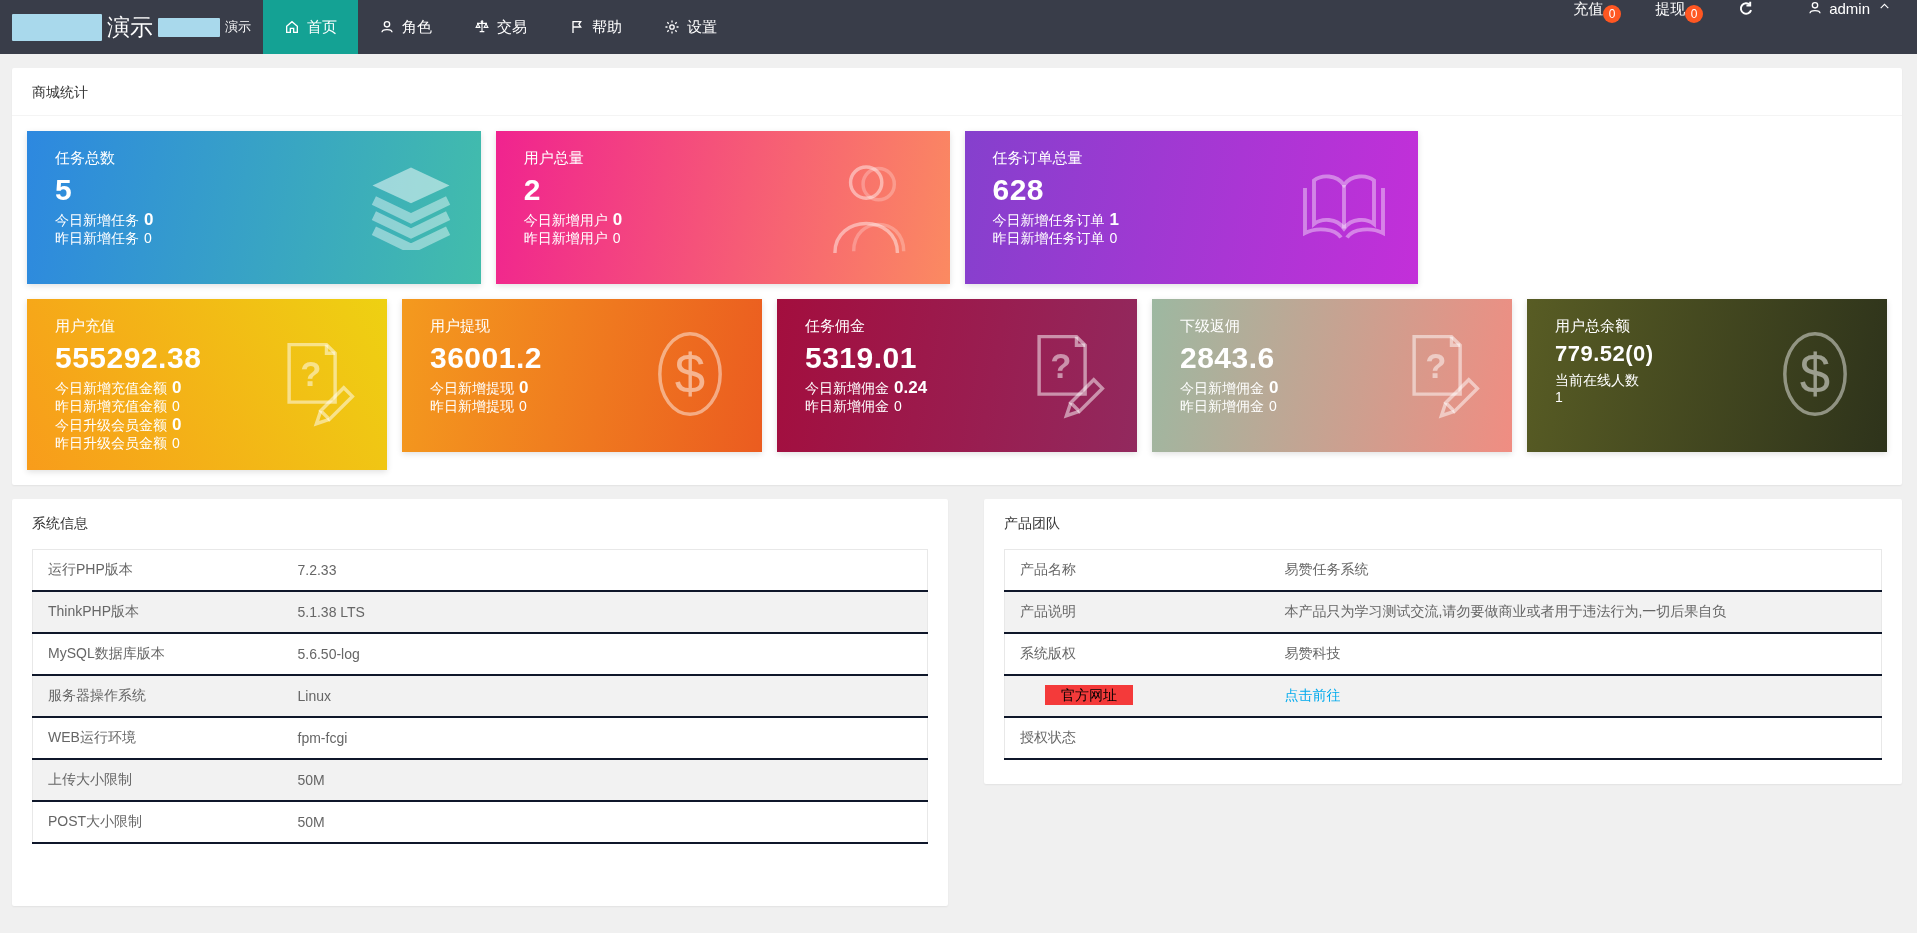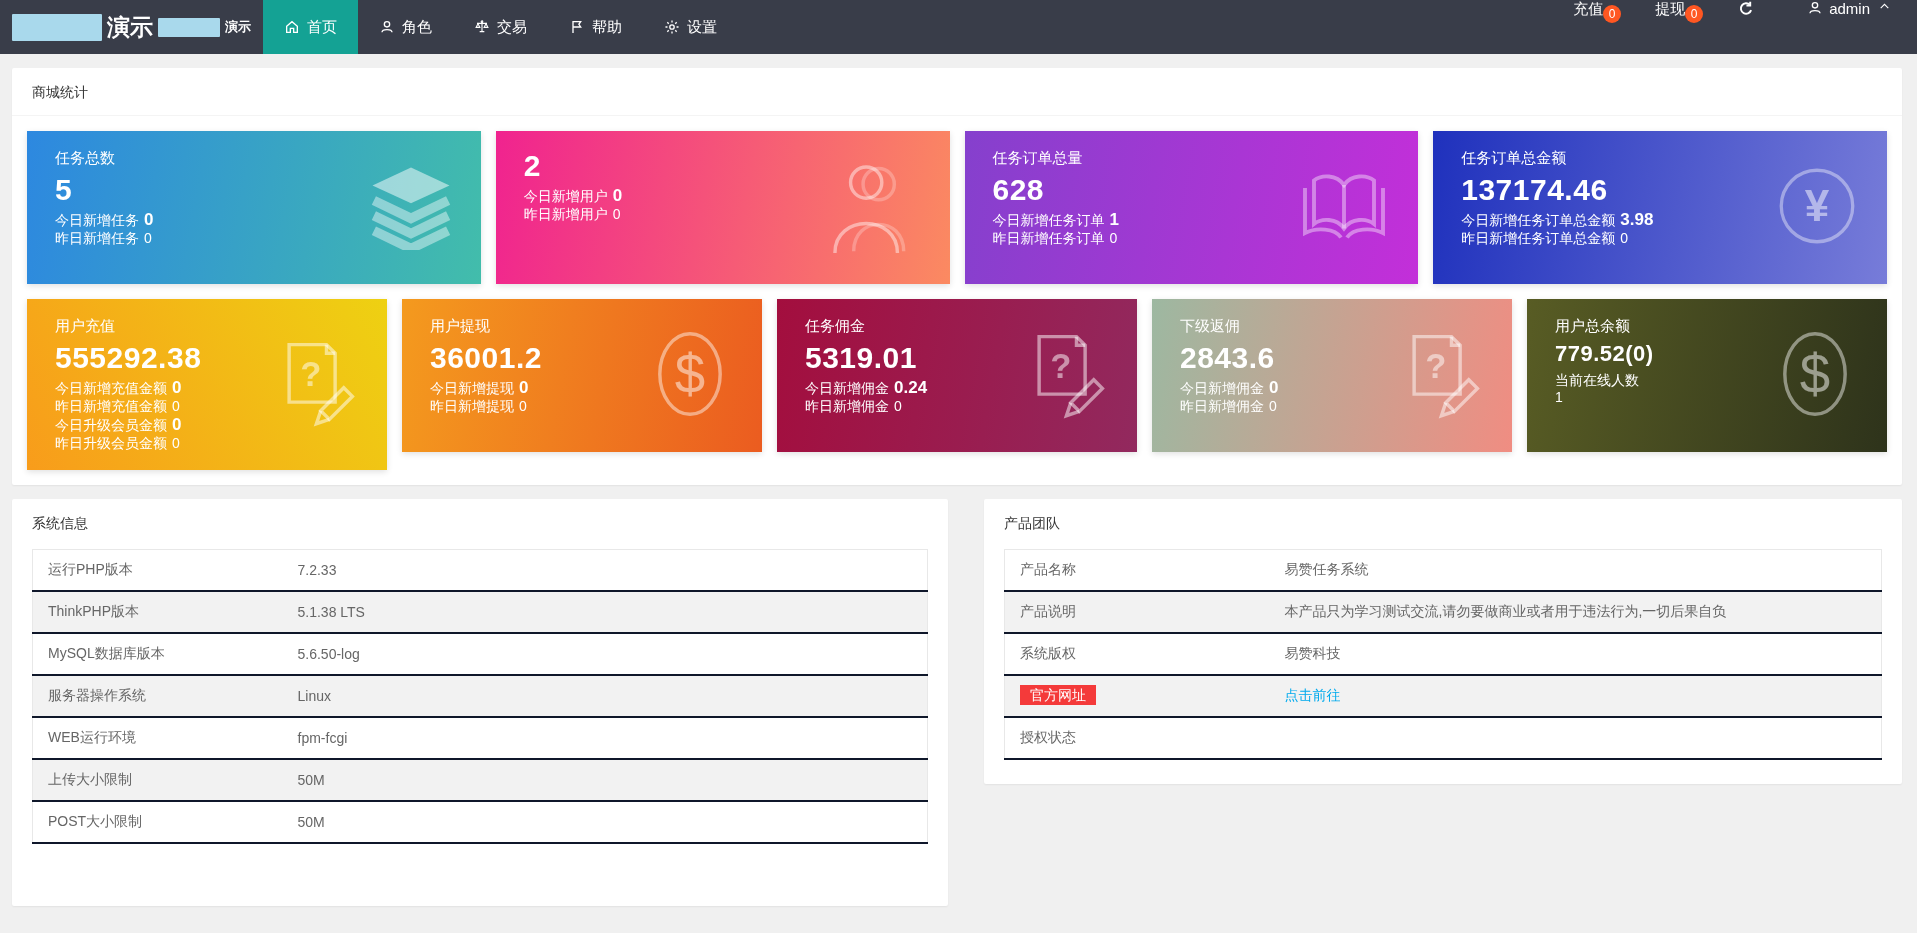--- a/index.html
+++ b/index.html
@@ -7,21 +7,21 @@
   body {
     width:1917px; height:933px; overflow:hidden;
     background:#f0f0f0;
     font-family:"Liberation Sans","DejaVu Sans",sans-serif;
     color:#333;
   }
   
   .navbar {
     height:54px; background:#393D49; display:flex; align-items:stretch; color:#fff;
   }
-  .logo { display:flex; align-items:center; padding:0 12px; gap:5px; white-space:nowrap;font-weight:bold; }
+  .logo { display:flex; align-items:center; padding:0 12px; gap:5px; white-space:nowrap; }
   .censor { background:#a9d9ec; display:inline-block; border-radius:1px; }
   .censor-big { width:90px; height:27px; }
   .censor-small { width:62px; height:19px; }
   .logo-big { font-size:23px; color:#fff; }
   .logo-small { font-size:13px; color:#fff; }
   .nav-menu { display:flex; list-style:none; margin:0; padding:0; align-items:stretch; }
   .nav-item {
     display:flex; align-items:center; gap:7px; padding:0 21px;
     font-size:15px; color:#fff; cursor:pointer;
   }
@@ -70,21 +70,21 @@
   .panel-system .panel-header, .panel-product .panel-header { border-bottom:none; padding-bottom:6px; }
   .info-table {
     width:calc(100% - 40px); margin:10px 20px 20px;
     border-collapse:collapse; font-size:14px; color:#666;
     border:1px solid #e8e8e8;
   }
   .info-table td { padding:11px 15px; border-bottom:2px solid #0f172a; }
   .info-table tr:nth-child(even) { background:#f2f2f2; }
   .panel-system .t-label { width:250px; }
   .panel-product .t-label { width:265px; }
-  .mark-red { background:#f43a3a; color:#ffffff; padding:2px 10px; }
+  .mark-red { background:#f43a3a; color:#000000; padding:2px 16px;margin-left:25px; }
   .link { color:#01AAED; text-decoration:none; cursor:pointer; }
 </style>
 </head>
 <body>
 
 <header class="navbar">
   <div class="logo">
     <span class="censor censor-big"></span>
     <span class="logo-big">演示</span>
     <span class="censor censor-small"></span>
@@ -181,20 +181,21 @@
             <div class="card-line">今日新增任务<span class="v emph">0</span></div>
             <div class="card-line">昨日新增任务<span class="v">0</span></div>
             <div class="card-icon"><svg width="88" height="88" viewBox="0 0 64 64">
                 <path d="M32 4 L60 17 L32 30 L4 17 Z" fill="rgba(255,255,255,0.5)"></path>
                 <path d="M5 28 L32 41 L59 28" fill="none" stroke="rgba(255,255,255,0.42)" stroke-width="7"></path>
                 <path d="M5 39 L32 52 L59 39" fill="none" stroke="rgba(255,255,255,0.42)" stroke-width="7"></path>
                 <path d="M5 50 L32 63 L59 50" fill="none" stroke="rgba(255,255,255,0.42)" stroke-width="7"></path>
               </svg></div>
           </div>
           <div class="stat-card" style="background:linear-gradient(100deg, #f0238f, #fb8a61)">
+            <div class="card-title">用户总量</div>
             <div class="card-value">2</div>
             <div class="card-line">今日新增用户<span class="v emph">0</span></div>
             <div class="card-line">昨日新增用户<span class="v">0</span></div>
             <div class="card-icon"><svg width="100" height="100" viewBox="0 0 64 64" fill="none" stroke="rgba(255,255,255,0.45)" stroke-width="2.2">
                 <g opacity="0.55" transform="translate(8,1)">
                   <circle cx="27" cy="17" r="10"></circle>
                   <path d="M11 60 C11 37 43 37 43 60"></path>
                 </g>
                 <circle cx="27" cy="17" r="10"></circle>
                 <path d="M7 62 C7 37 47 37 47 62"></path>
@@ -202,30 +203,20 @@
           </div>
           <div class="stat-card" style="background:linear-gradient(100deg, #8540cd, #c32fd9)">
             <div class="card-title">任务订单总量</div>
             <div class="card-value">628</div>
             <div class="card-line">今日新增任务订单<span class="v emph">1</span></div>
             <div class="card-line">昨日新增任务订单<span class="v">0</span></div>
             <div class="card-icon"><svg width="96" height="96" viewBox="0 0 64 64" fill="none" stroke="rgba(255,255,255,0.4)" stroke-width="2.6">
                 <path d="M32 18 C27 11 17 11 12 15 V44 C17 40 27 40 32 47 C37 40 47 40 52 44 V15 C47 11 37 11 32 18 Z"></path>
                 <path d="M32 18 V47"></path>
                 <path d="M6 20 V50 C14 46 26 47 30 53 M58 20 V50 C50 46 38 47 34 53"></path>
-              </svg></div>
-          </div>
-          <div class="stat-card" style="background:linear-gradient(100deg, #1f31bd, #777cd9)">
-            <div class="card-title">任务订单总金额</div>
-            <div class="card-value">137174.46</div>
-            <div class="card-line">今日新增任务订单总金额<span class="v emph">3.98</span></div>
-            <div class="card-line">昨日新增任务订单总金额<span class="v">0</span></div>
-            <div class="card-icon"><svg width="88" height="88" viewBox="0 0 64 64">
-                <circle cx="32" cy="32" r="26" fill="none" stroke="rgba(255,255,255,0.4)" stroke-width="2.4"></circle>
-                <text x="32" y="43" font-size="32" font-weight="bold" fill="rgba(255,255,255,0.5)" text-anchor="middle">¥</text>
               </svg></div>
           </div>
         </div>
       <div class="cards-row row2" id="cards-row2">
           <div class="stat-card" style="background:linear-gradient(60deg, #f89c1b, #eed112)">
             <div class="card-title">用户充值</div>
             <div class="card-value">555292.38</div>
             <div class="card-line">今日新增充值金额<span class="v emph">0</span></div>
             <div class="card-line">昨日新增充值金额<span class="v">0</span></div>
             <div class="card-line">今日升级会员金额<span class="v emph">0</span></div>

